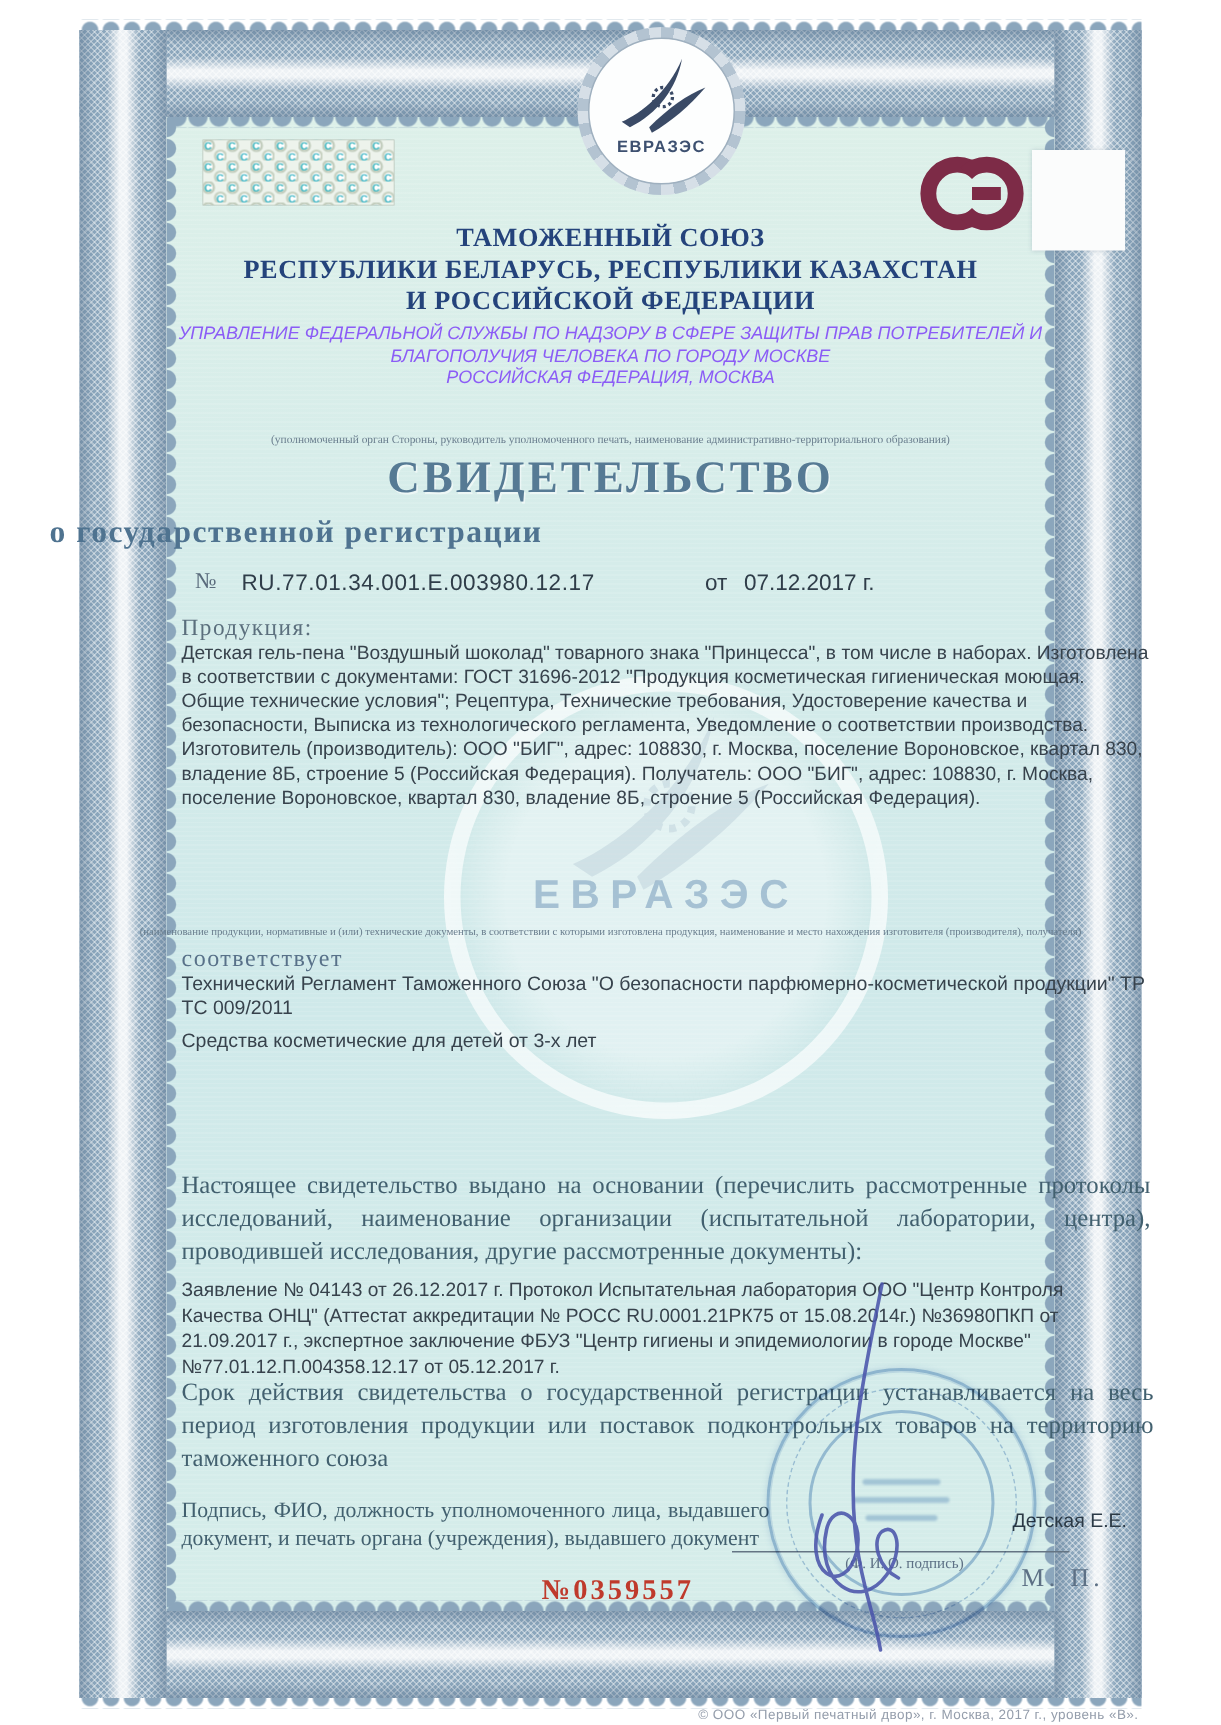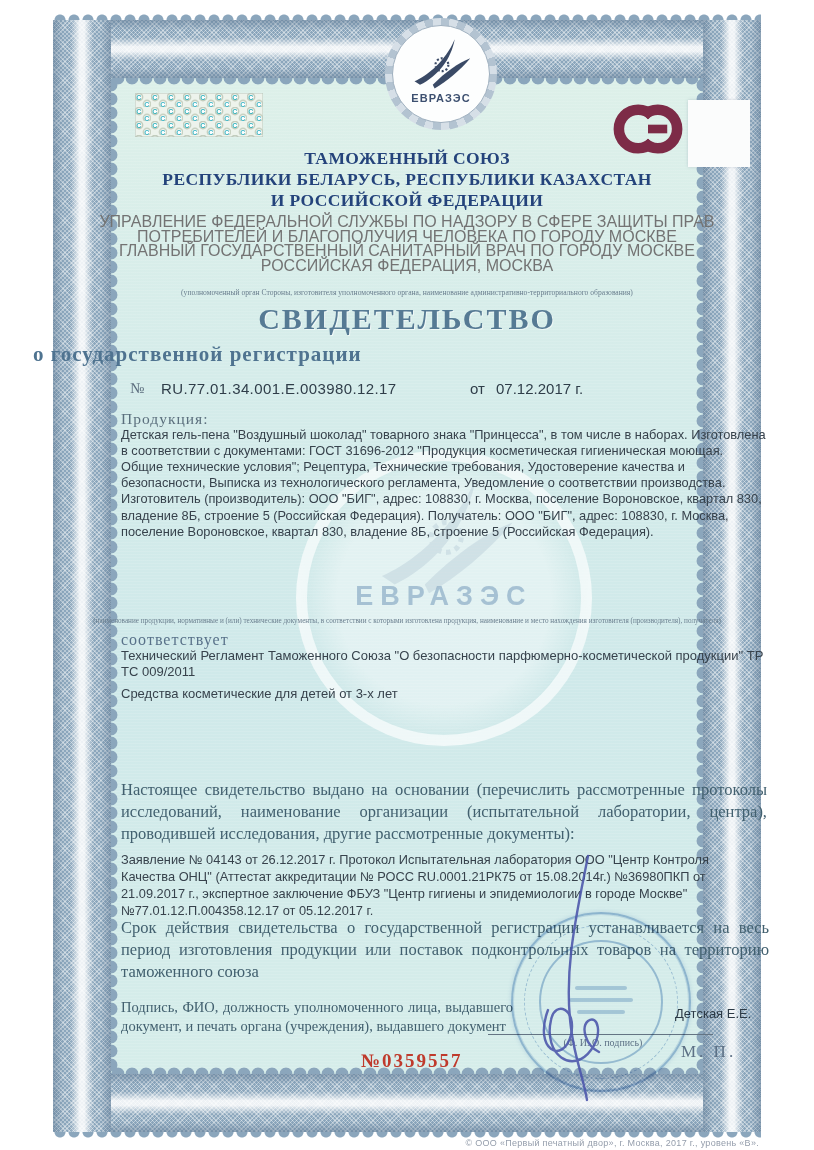--- a/index.html
+++ b/index.html
@@ -65,21 +65,21 @@
   .watermark{left:263px;top:450px;width:274px;height:274px;border-radius:50%;z-index:2;
     border:11px solid rgba(255,255,255,.65);
     background:radial-gradient(circle, rgba(255,255,255,.38) 0 55%, rgba(255,255,255,0) 72%);
     display:flex;flex-direction:column;align-items:center;}
   .watermark .wbird{margin-top:6px;opacity:.28;}
   .watermark .wlabel{margin-top:-14px;font-weight:bold;font-size:27px;letter-spacing:7px;color:rgba(125,160,190,.6);}
 
   
   .hdr{left:0;right:0;top:148px;text-align:center;z-index:4;}
   .hdr .h-serif{font-weight:bold;font-size:17.5px;line-height:21px;color:var(--c-navy);letter-spacing:.4px;}
-  .hdr .h-sans{font-size:16px;line-height:14.6px;color:#737373;width:88%;margin:0 auto;}
+  .hdr .h-sans{font-size:12px;line-height:14.6px;color:#8b5cf6;width:88%;margin:0 auto;font-style:italic;}
   .hdr .h-sans.first{margin-top:4px;}
   .note-line{text-align:center;font-size:7.6px;color:var(--c-muted);z-index:4;white-space:nowrap;}
   .title{left:0;right:0;top:302px;text-align:center;z-index:4;font-weight:bold;font-size:30px;letter-spacing:2px;color:var(--c-slate);text-shadow:1px 1px 0 rgba(255,255,255,.55);}
   .subtitle{left:0;right:0;top:342px;text-align:left;z-index:4;font-weight:bold;font-size:21px;letter-spacing:1px;color:#4f7390;}
   .numrow{z-index:4;font-size:15px;color:#2f3d49;}
   .p-label{z-index:4;font-size:15.5px;color:#5b6f7d;letter-spacing:1px;}
   .p-body{z-index:4;font-size:12.8px;line-height:1.26;color:var(--c-body);}
   .p-serif{z-index:4;font-size:16.5px;line-height:1.33;color:var(--c-serif_body);text-align:justify;}
   .redno{z-index:5;font-size:19px;letter-spacing:2px;color:var(--c-red);font-weight:bold;}
   .footer{right:22px;bottom:2px;z-index:6;font-size:9px;color:#949dab;letter-spacing:.3px;}
@@ -143,24 +143,23 @@
     <path d="M38 12 A20 20 0 1 1 38 40" fill="none" stroke="#7d2b47" stroke-width="11"></path>
     <path d="M42 26 H 62" stroke="#7d2b47" stroke-width="9"></path>
   </svg>
   <div class="abs whitebox"></div>
 
   <div class="abs hdr serif">
     <div class="h-serif">ТАМОЖЕННЫЙ СОЮЗ</div>
     <div class="h-serif">РЕСПУБЛИКИ БЕЛАРУСЬ, РЕСПУБЛИКИ КАЗАХСТАН</div>
     <div class="h-serif">И РОССИЙСКОЙ ФЕДЕРАЦИИ</div>
     <div class="h-sans sans first">УПРАВЛЕНИЕ ФЕДЕРАЛЬНОЙ СЛУЖБЫ ПО НАДЗОРУ В СФЕРЕ ЗАЩИТЫ ПРАВ ПОТРЕБИТЕЛЕЙ И БЛАГОПОЛУЧИЯ ЧЕЛОВЕКА ПО ГОРОДУ МОСКВЕ</div>
-    <div class="h-sans sans">ГЛАВНЫЙ ГОСУДАРСТВЕННЫЙ САНИТАРНЫЙ ВРАЧ ПО ГОРОДУ МОСКВЕ</div>
     <div class="h-sans sans">РОССИЙСКАЯ ФЕДЕРАЦИЯ, МОСКВА</div>
   </div>
-  <div class="abs note-line serif" style="left:0;right:0;top:288px;">(уполномоченный орган Стороны, изготовителя уполномоченного органа, наименование административно-территориального образования)</div>
+  <div class="abs note-line serif" style="left:0;right:0;top:288px;">(уполномоченный орган Стороны, руководитель уполномоченного печать, наименование административно-территориального образования)</div>
 
   <div class="abs title serif">СВИДЕТЕЛЬСТВО</div>
   <div class="abs subtitle serif">о государственной регистрации</div>
 
   <span class="abs numrow serif" style="left:97px;top:380px;color:#5a6b7c;">№</span>
   <span class="abs numrow sans" style="left:128px;top:380px;letter-spacing:.4px;">RU.77.01.34.001.E.003980.12.17</span>
   <span class="abs numrow sans" style="left:437px;top:380px;">от</span>
   <span class="abs numrow sans" style="left:463px;top:380px;">07.12.2017 г.</span>
 
   <div class="abs p-label serif" style="left:88px;top:410px;">Продукция:</div>

